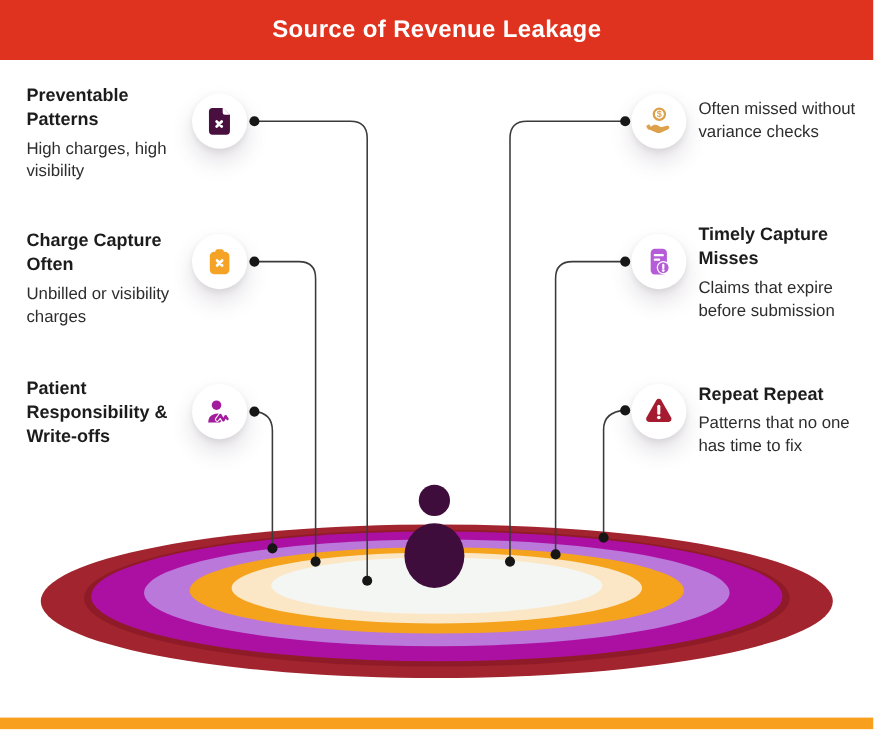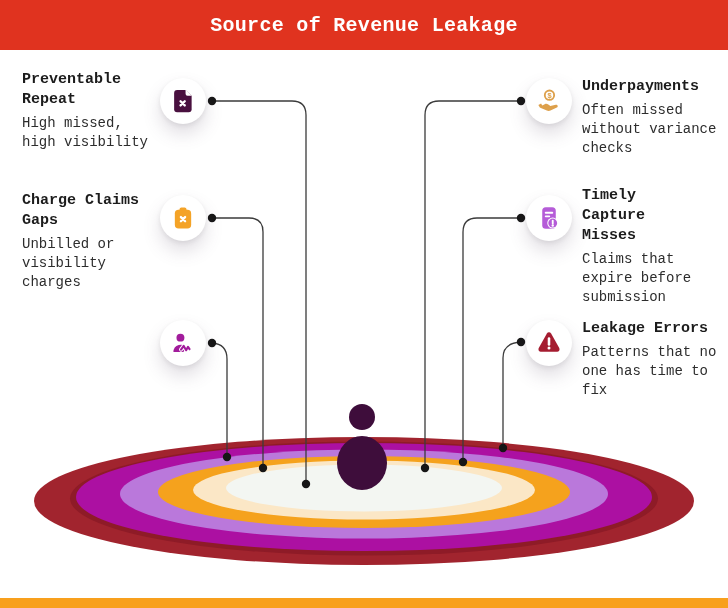--- a/index.html
+++ b/index.html
@@ -1,18 +1,18 @@
 <!DOCTYPE html>
 <html><head>
 <meta charset="utf-8">
 <style>
   html,body{margin:0;padding:0;background:#fff;}
   .stage{
     position:relative;width:728px;height:608px;overflow:hidden;background:#ffffff;
-    font-family:Liberation Mono, monospace;
+    font-family:Liberation Sans, sans-serif;
   }
   .header{
     position:absolute;left:0;top:0;width:728px;height:50px;background:#E0331F;
     display:flex;align-items:center;justify-content:center;
   }
   .header-title{
     color:#ffffff;font-size:20px;font-weight:700;letter-spacing:.3px;
   }
   .footer-bar{
     position:absolute;left:0;top:598px;width:728px;height:10px;background:#F8A01D;
@@ -72,40 +72,40 @@
     <circle class="connector-dot" cx="227" cy="457" r="4.2"></circle>
     <circle class="connector-dot" cx="425" cy="468" r="4.2"></circle>
     <circle class="connector-dot" cx="463" cy="462" r="4.2"></circle>
     <circle class="connector-dot" cx="503" cy="448" r="4.2"></circle>
 
     <circle cx="362" cy="417" r="13" fill="#3E0D3B"></circle>
     <ellipse cx="362" cy="463" rx="25" ry="27" fill="#3E0D3B"></ellipse>
   </svg>
 
   <div class="item" style="left:22px;top:70px;">
-    <div class="item-title w120">Preventable Repeat</div>
-    <div class="item-desc w140">High missed, high visibility</div>
+    <div class="item-title w120">Preventable Patterns</div>
+    <div class="item-desc w140">High charges, high visibility</div>
   </div>
   <div class="item" style="left:22px;top:191px;">
-    <div class="item-title w120">Charge Claims Gaps</div>
+    <div class="item-title w120">Charge Capture Often</div>
     <div class="item-desc w140">Unbilled or visibility charges</div>
   </div>
   <div class="item" style="left:22px;top:314px;">
+    <div class="item-title w120">Patient Responsibility &amp; Write-offs</div>
   </div>
 
   <div class="item" style="left:582px;top:77px;">
-    <div class="item-title w140">Underpayments</div>
     <div class="item-desc w148">Often missed without variance checks</div>
   </div>
   <div class="item" style="left:582px;top:186px;">
     <div class="item-title w120">Timely Capture Misses</div>
     <div class="item-desc w148">Claims that expire before submission</div>
   </div>
   <div class="item" style="left:582px;top:319px;">
-    <div class="item-title w140">Leakage Errors</div>
+    <div class="item-title w140">Repeat Repeat</div>
     <div class="item-desc w148">Patterns that no one has time to fix</div>
   </div>
 
   <div class="icon-circle" style="left:160px;top:78px;">
     <svg viewBox="0 0 24 24">
       <path d="M7 2.5h7.2L19.4 7.4V19a2.6 2.6 0 0 1-2.6 2.6H7A2.6 2.6 0 0 1 4.4 19V5.1A2.6 2.6 0 0 1 7 2.5z" fill="#49103F"></path>
       <path d="M14.2 2.2l5.2 5.2h-3.6a1.6 1.6 0 0 1-1.6-1.6z" fill="#ffffff"></path>
       <path d="M9.9 12.2 13.5 15.8 M13.5 12.2 9.9 15.8" stroke="#ffffff" stroke-width="2" stroke-linecap="round" fill="none"></path>
     </svg>
   </div>

